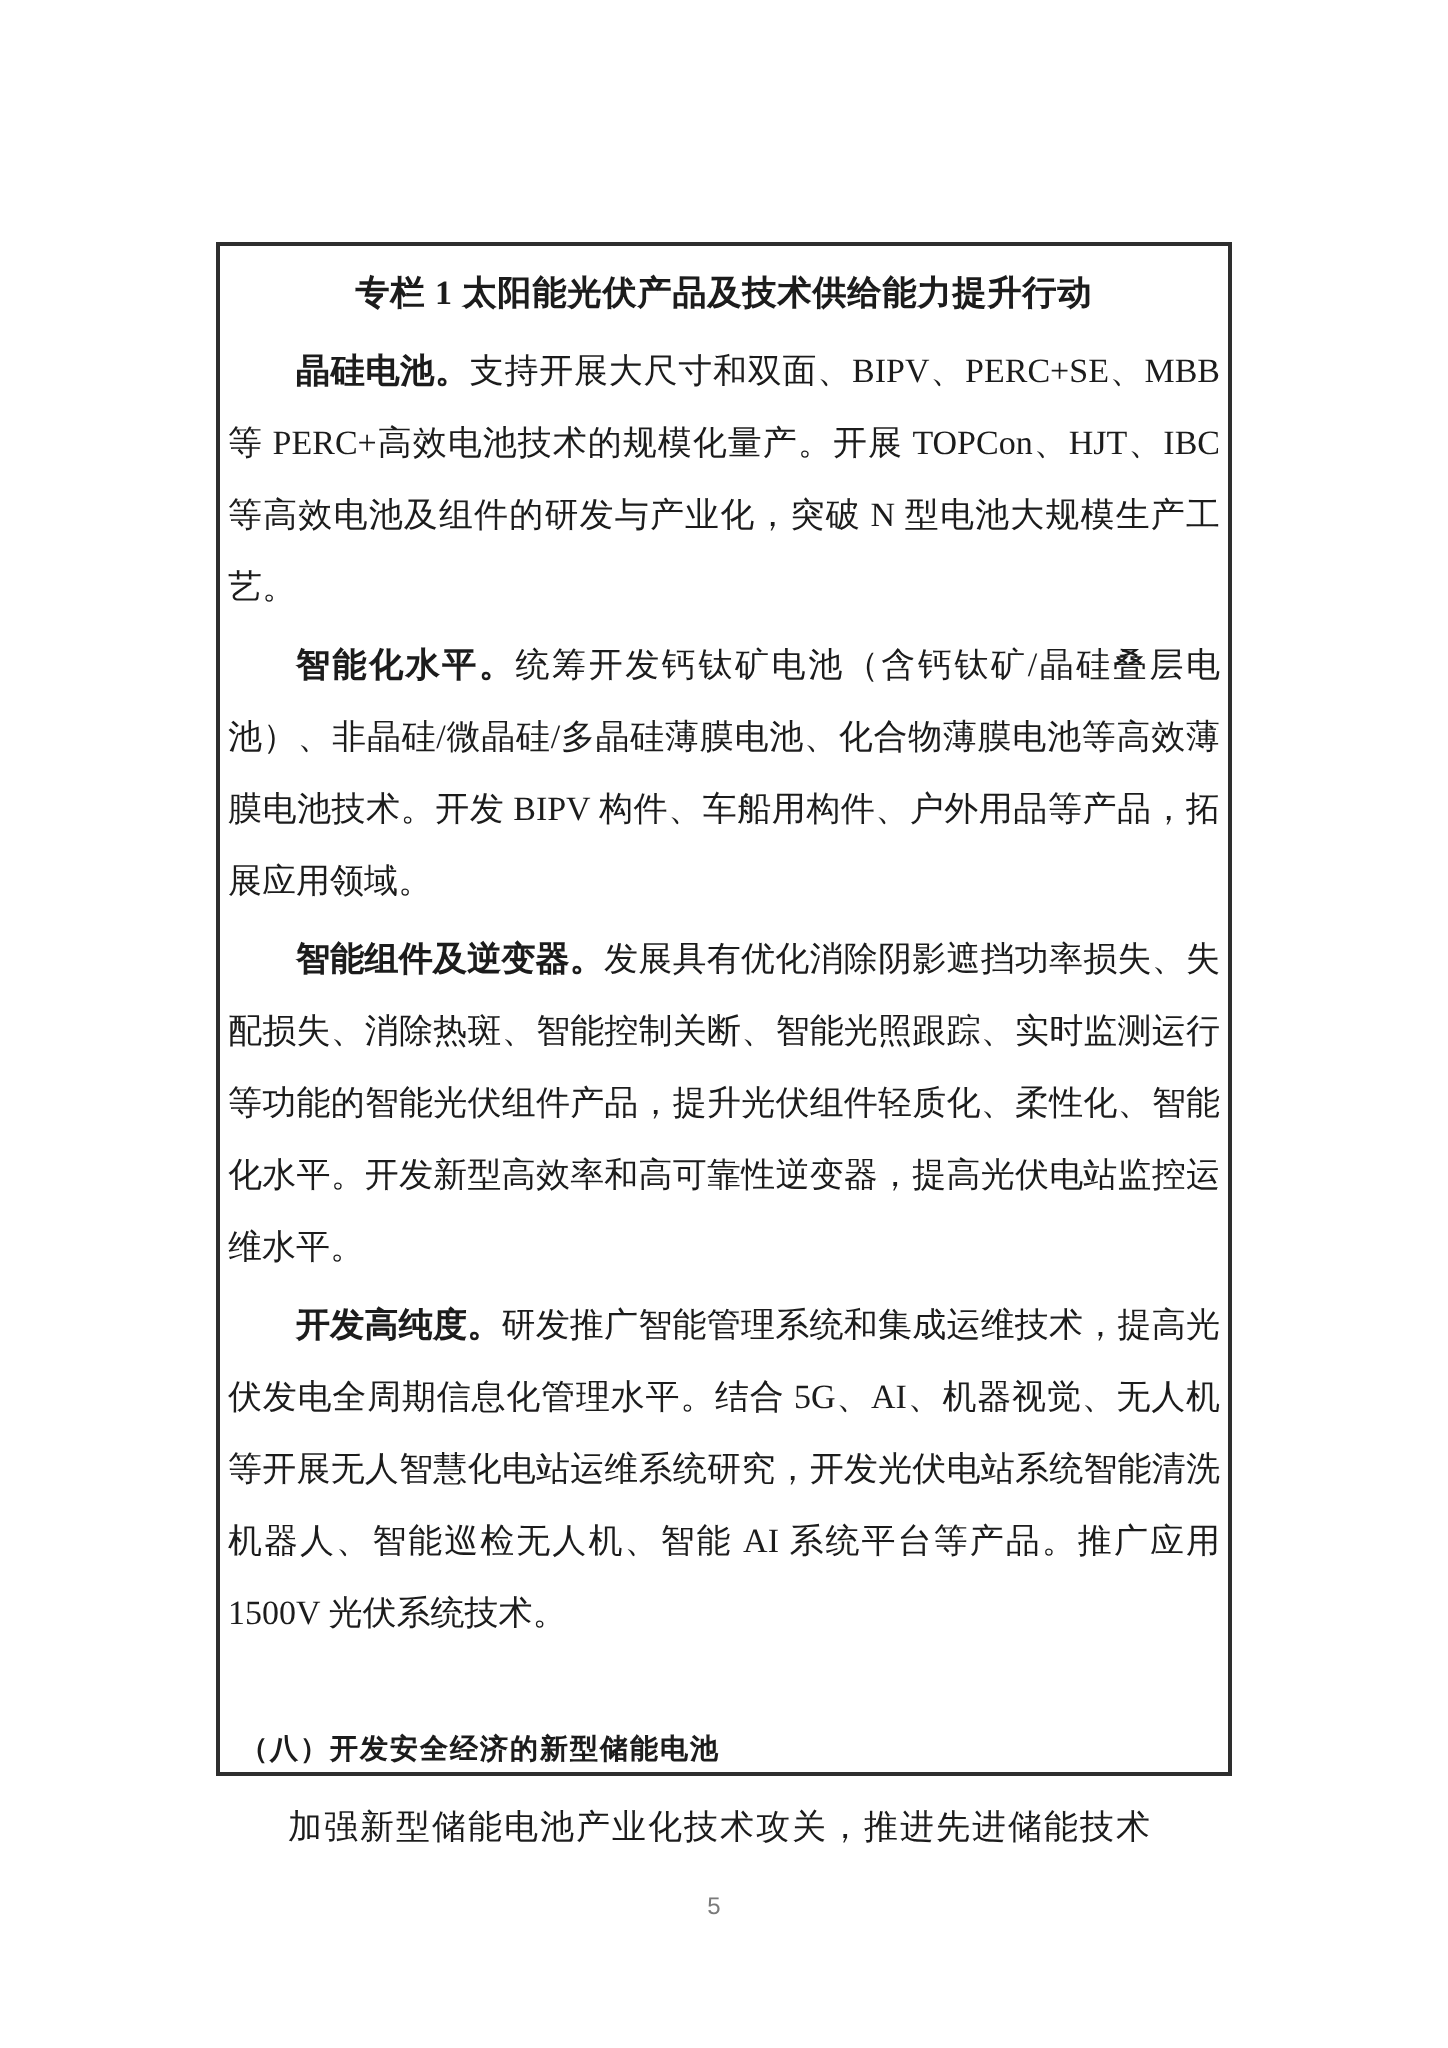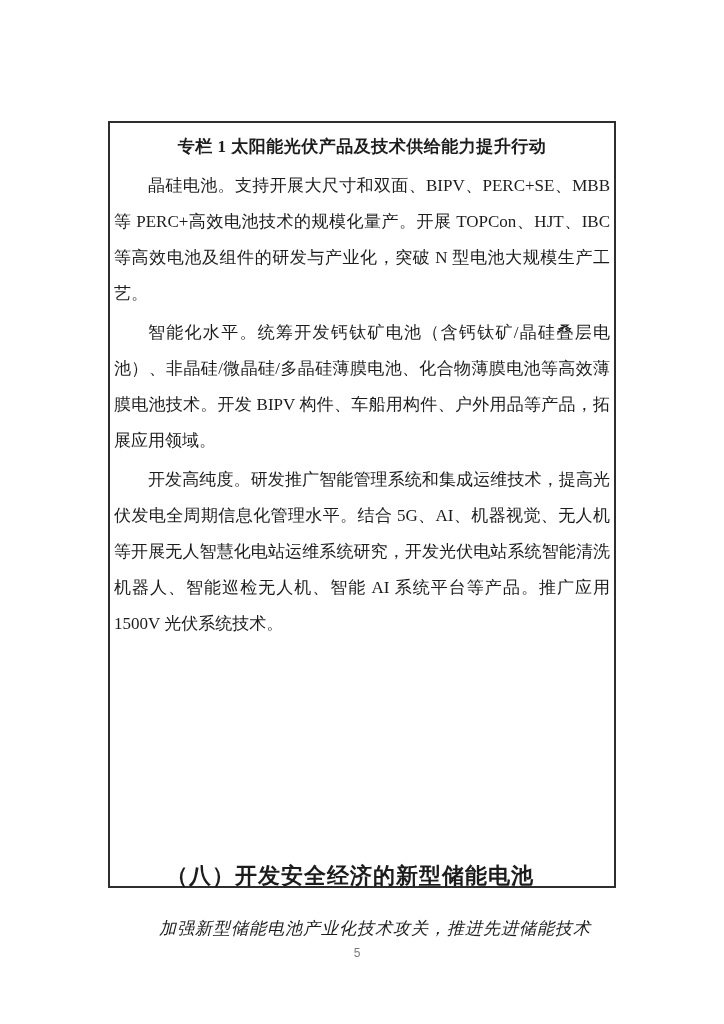--- a/index.html
+++ b/index.html
@@ -36,45 +36,44 @@
     letter-spacing: 0.5px;
   }
   .panel-para {
     margin: 3px 0 0 0;
     font-size: 17px;
     line-height: 36px;
     text-indent: 2em;
     text-align: justify;
   }
   .panel-para .lead {
-    font-weight: normal;
+    font-weight: bold;
   }
   .section-heading {
     position: absolute;
-    left: 122px;
+    left: 92px;
     top: 861px;
     width: 508px;
-    font-size: 22px;
+    font-size: 14px;
     line-height: 30px;
     font-weight: bold;
     text-indent: 2em;
     letter-spacing: 1px;
   }
   .section-para {
     position: absolute;
     left: 110px;
     top: 897px;
     width: 508px;
-    margin: 15px;
+    margin: 0;
     font-size: 17px;
     line-height: 34px;
     text-indent: 2em;
     text-align: justify;
     letter-spacing: 1px;
-    font-style: italic;
   }
   .page-number {
     position: absolute;
     left: 0;
     top: 946px;
     width: 714px;
     text-align: center;
     font-size: 12px;
     color: #7a7a7a;
     font-family: "Liberation Sans", "DejaVu Sans", sans-serif;
@@ -86,20 +85,21 @@
 <div class="page">
 
   <div class="panel">
     <div class="panel-title">专栏 1  太阳能光伏产品及技术供给能力提升行动</div>
 
     <p class="panel-para"><span class="lead">晶硅电池。</span><span>支持开展大尺寸和双面、BIPV、PERC+SE、MBB 等 PERC+高效电池技术的规模化量产。开展 TOPCon、HJT、IBC 等高效电池及组件的研发与产业化，突破 N 型电池大规模生产工艺。</span></p>
 
     <p class="panel-para"><span class="lead">智能化水平。</span><span>统筹开发钙钛矿电池（含钙钛矿/晶硅叠层电池）、非晶硅/微晶硅/多晶硅薄膜电池、化合物薄膜电池等高效薄膜电池技术。开发 BIPV 构件、车船用构件、户外用品等产品，拓展应用领域。</span></p>
 
 
+    <p class="panel-para"><span class="lead">智能组件及逆变器。</span><span>发展具有优化消除阴影遮挡功率损失、失配损失、消除热斑、智能控制关断、智能光照跟踪、实时监测运行等功能的智能光伏组件产品，提升光伏组件轻质化、柔性化、智能化水平。开发新型高效率和高可靠性逆变器，提高光伏电站监控运维水平。</span></p>
 
     <p class="panel-para"><span class="lead">开发高纯度。</span><span>研发推广智能管理系统和集成运维技术，提高光伏发电全周期信息化管理水平。结合 5G、AI、机器视觉、无人机等开展无人智慧化电站运维系统研究，开发光伏电站系统智能清洗机器人、智能巡检无人机、智能 AI 系统平台等产品。推广应用 1500V 光伏系统技术。</span></p>
   </div>
 
   <div class="section-heading">（八）开发安全经济的新型储能电池</div>
 
   <p class="section-para">加强新型储能电池产业化技术攻关，推进先进储能技术</p>
 
   <div class="page-number">5</div>
 

